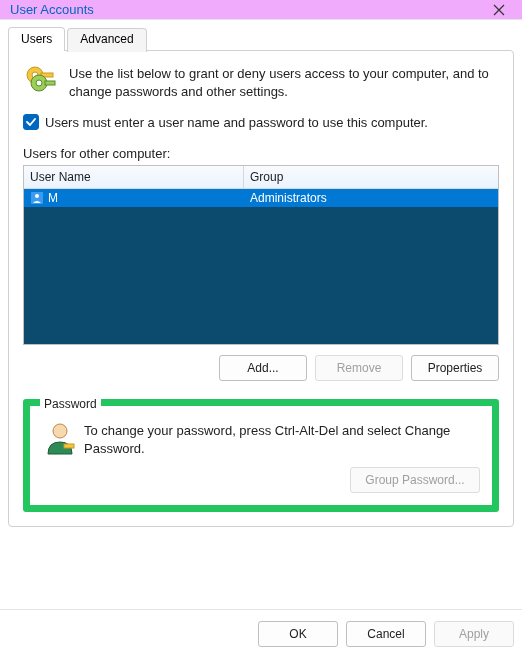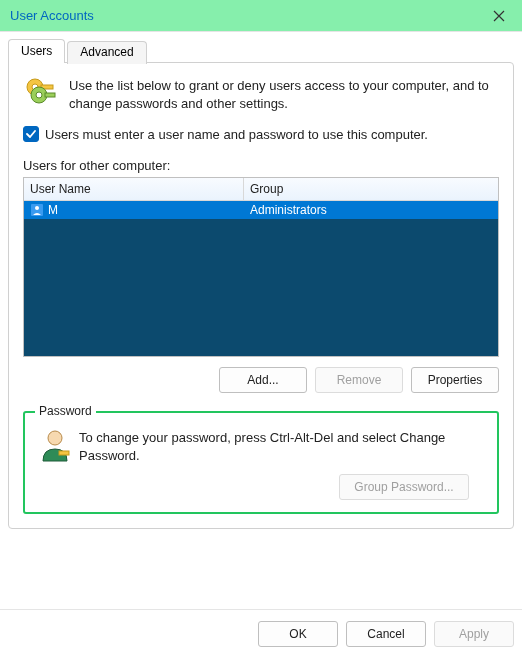--- a/index.html
+++ b/index.html
@@ -6,41 +6,40 @@
   body {
     margin: 0;
     font-family: "Segoe UI", Tahoma, sans-serif;
     font-size: 12px;
     background: #fff;
     width: 522px;
     height: 657px;
     overflow: hidden;
   }
   .titlebar {
-    height: 32px;
-    background: #86efac;
+    height: 20px;
+    background: #f0abfc;
     display: flex;
     align-items: center;
     padding-left: 10px;
     color: #0067c0;
     font-size: 13px;
     border-bottom: 1px solid #e5e5e5;
   }
   .titlebar .spacer { flex: 1; }
   .close-btn {
     width: 46px; height: 32px;
     display: flex; align-items: center; justify-content: center;
     color: #111;
   }
   .close-btn svg { width: 12px; height: 12px; }
   .tabs {
     display: flex;
     padding: 6px 8px 0 8px;
     font-size: 12px;
-    align-items: center;
   }
   .tab {
     padding: 4px 12px 5px 12px;
     border: 1px solid #d0d0d0;
     border-bottom: none;
     border-radius: 4px 4px 0 0;
     margin-right: 2px;
     background: #fff;
     position: relative;
     top: 1px;
@@ -121,23 +120,23 @@
     border-radius: 3px;
     background: #fdfdfd;
     font-size: 12px;
     color: #222;
     display: inline-flex; align-items: center; justify-content: center;
     padding: 0 10px;
     cursor: default;
   }
   .btn.disabled { color: #a0a0a0; border-color: #dcdcdc; background: #fafafa; }
   .groupbox {
-    border: 2px solid #22c55e;
+    border: 7px solid #22c55e;
     border-radius: 3px;
-    padding: 14px 28px 12px 12px;
+    padding: 14px 12px 12px 12px;
     position: relative;
     margin-top: 6px;
   }
   .groupbox-label {
     position: absolute;
     top: -9px; left: 10px;
     background: #fff;
     padding: 0 4px;
     font-size: 12px;
     color: #222;

